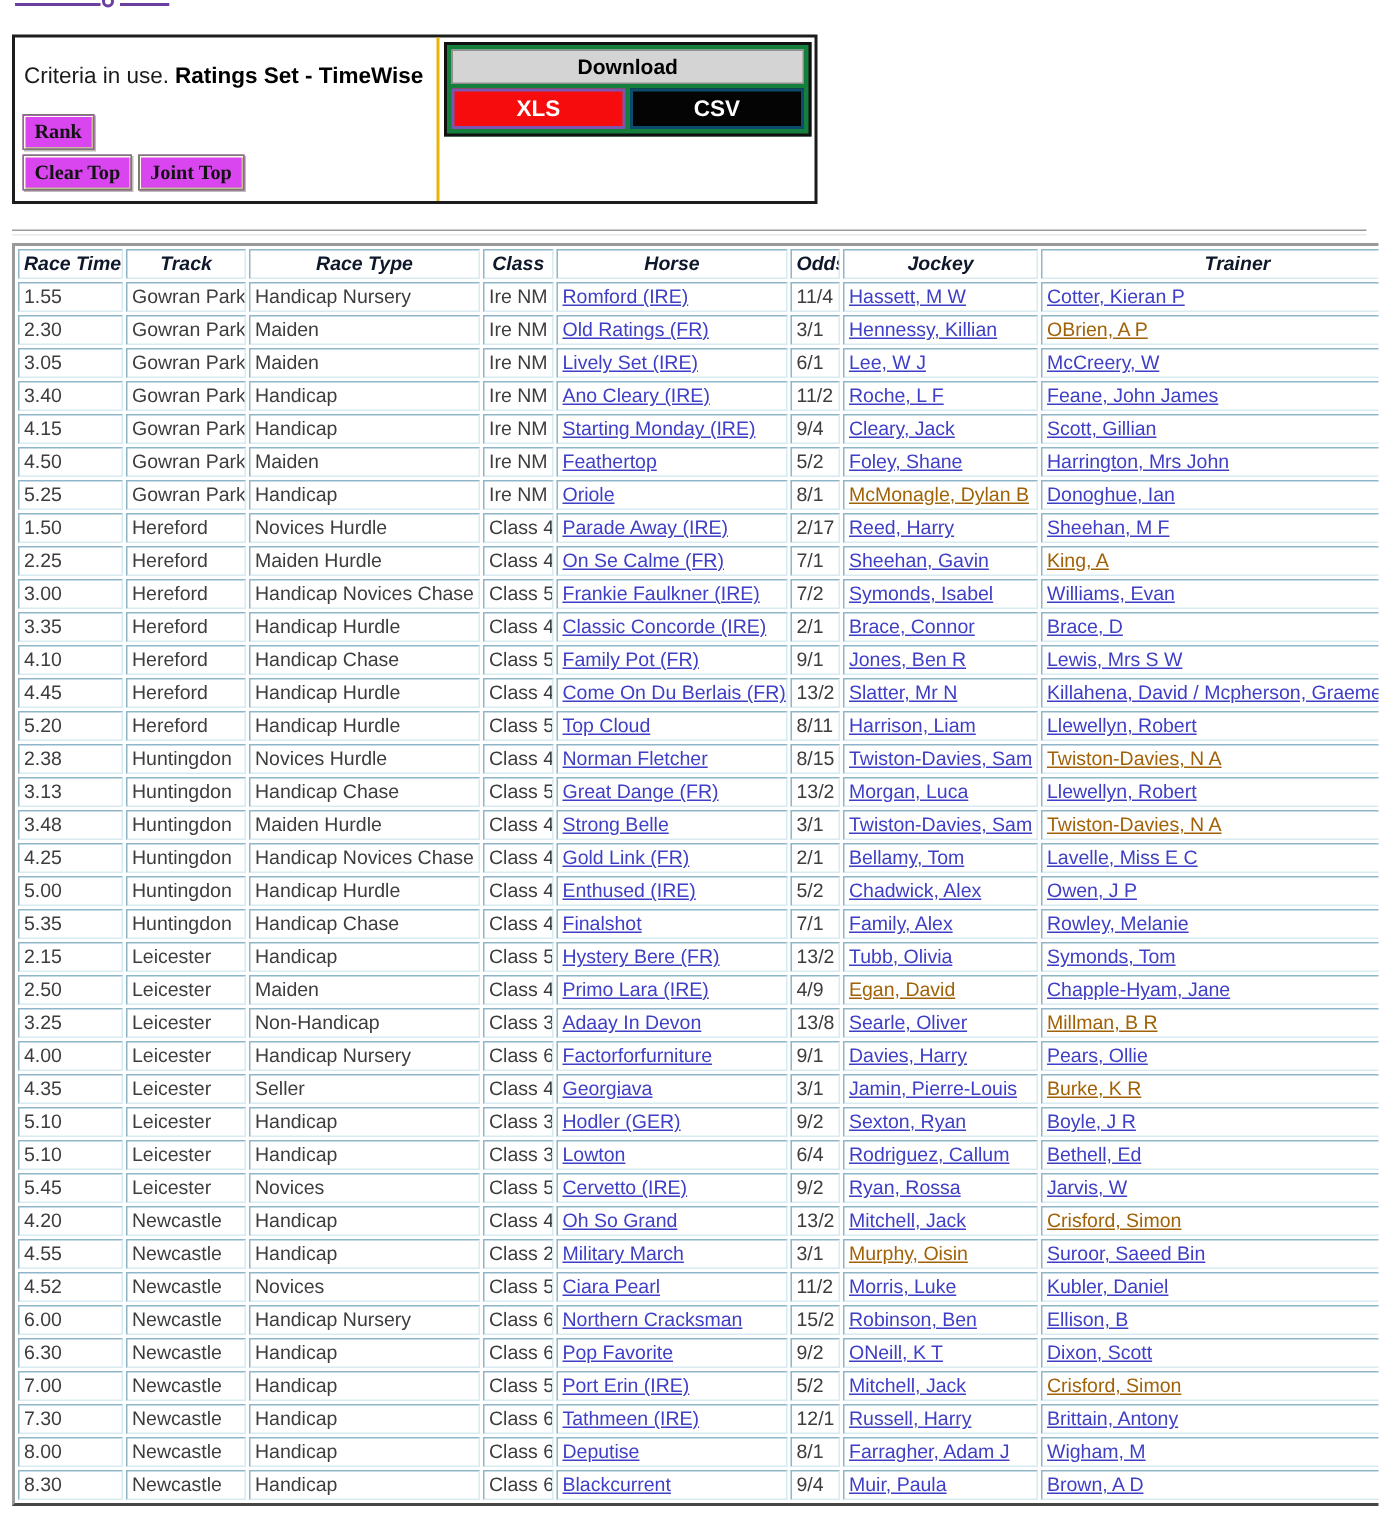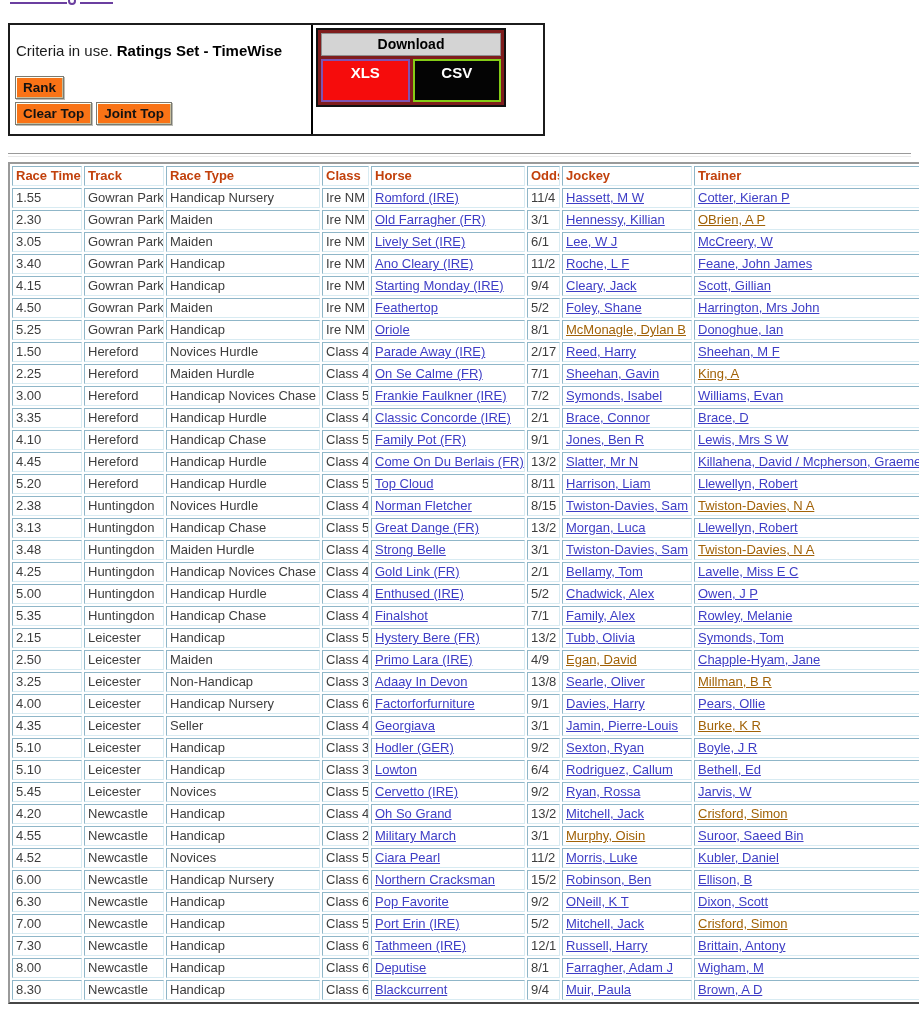--- a/index.html
+++ b/index.html
@@ -15,61 +15,61 @@
   .top-crop .seg { position: absolute; top: 2px; height: 2px; background: #6b3fa0; }
   .top-crop .seg1 { left: 0; width: 57px; }
   .top-crop .seg2 { left: 70px; width: 33px; }
   .top-crop .gdesc { position: absolute; top: -3px; left: 58px; width: 8px; height: 8px;
     border: 2px solid #6b3fa0; border-radius: 50%; box-sizing: border-box; }
 
   
   table.criteria { margin: 23px 0 0 8px; width: 537px; height: 113px;
     border-collapse: separate; border-spacing: 0; border: 2px solid #1c1c1c; }
   table.criteria td { vertical-align: top; }
-  td.crit-left { width: 294px; border-right: 2px solid #000000; padding: 4px 2px 4px 5px; }
+  td.crit-left { width: 294px; border-right: 2px solid #eab308; padding: 4px 2px 4px 5px; }
   td.crit-right { padding: 3px 2px 2px 3px; }
 
   .crit-line { font-size: 15px; color: #1b1b1b; margin: 13px 0 17px 1px; white-space: nowrap; }
   .crit-line b { margin-left: 4px; color: #000; }
 
   .btnrow { margin: 0 0 3px 0; }
   button.htmlbtn {
-    font-family: Liberation Sans, sans-serif;
+    font-family: Liberation Serif, serif;
     font-weight: bold; font-size: 13.5px; color: #121212;
-    background: #f97316;
+    background: #d946ef;
     border: 1px solid #7a7a72;
     box-shadow: inset 1px 1px 0 #fffdf0, inset -1px -1px 0 #c8bc98, 1px 1px 0 #bdbdb5;
     padding: 3px 7px; margin-right: 4px; cursor: pointer;
   }
 
   
-  table.download { width: 190px; border-collapse: separate; border-spacing: 3px;
-    border: 2px solid #111; background: #7f1d1d; }
+  table.download { width: 245px; border-collapse: separate; border-spacing: 3px;
+    border: 2px solid #111; background: #15803d; }
   table.download th { background: #d4d4d4; border: 1px solid #8f8f8f;
     font-size: 14px; color: #000; padding: 2px 0 3px; text-align: center; }
   td.xls-cell { background: #f60c0c; border: 2px solid #7e54b2; width: 50%; }
-  td.csv-cell { background: #040404; border: 2px solid #84cc16; width: 50%; }
+  td.csv-cell { background: #040404; border: 2px solid #0c4a6e; width: 50%; }
   td.xls-cell a, td.csv-cell a { display: block; text-align: center; color: #ffffff;
-    font-weight: bold; font-size: 15px; text-decoration: none; padding: 2px 0 18px; }
+    font-weight: bold; font-size: 15px; text-decoration: none; padding: 2px 0 2px; }
 
   hr.divider { margin: 17px 8px 5px 8px; border: none; height: 2px;
     border-top: 1px solid #9a9a9a; border-bottom: 1px solid #e9e9e9; }
 
   
   table.races { margin-left: 8px; table-layout: fixed; width: 948px;
     border-collapse: separate; border-spacing: 2px;
     border: 2px outset #9a9a9a; background: #ffffff; }
   table.races th, table.races td {
     box-sizing: border-box;
     border: 1px solid;
     border-color: #8fb6c8 #d8ebf2 #d8ebf2 #8fb6c8;
     font-size: 13px; line-height: 16px; height: 20px;
     padding: 1px 3px; white-space: nowrap; overflow: hidden;
   }
-  table.races th { font-weight: bold; color: #c2410c; text-align: left; }
+  table.races th { font-weight: bold; color: #0f172a; text-align: center; font-style: italic; }
   table.races td { color: #3d3d3d; text-align: left; }
 
   a.rlink { color: #3e3ec6; text-decoration: underline; }
   a.rlink.visited { color: #a16207; }
 </style>
 </head>
 <body>
 
 <div class="top-crop">
   <span class="seg seg1"></span>
@@ -146,21 +146,21 @@
         <td><a href="#" class="rlink">Romford (IRE)</a></td>
         <td>11/4</td>
         <td><a href="#" class="rlink">Hassett, M W</a></td>
         <td><a href="#" class="rlink">Cotter, Kieran P</a></td>
       </tr>
       <tr>
         <td>2.30</td>
         <td>Gowran Park</td>
         <td>Maiden</td>
         <td>Ire NM</td>
-        <td><a href="#" class="rlink">Old Farragher (FR)</a></td>
+        <td><a href="#" class="rlink">Old Ratings (FR)</a></td>
         <td>3/1</td>
         <td><a href="#" class="rlink">Hennessy, Killian</a></td>
         <td><a href="#" class="rlink visited">OBrien, A P</a></td>
       </tr>
       <tr>
         <td>3.05</td>
         <td>Gowran Park</td>
         <td>Maiden</td>
         <td>Ire NM</td>
         <td><a href="#" class="rlink">Lively Set (IRE)</a></td>

